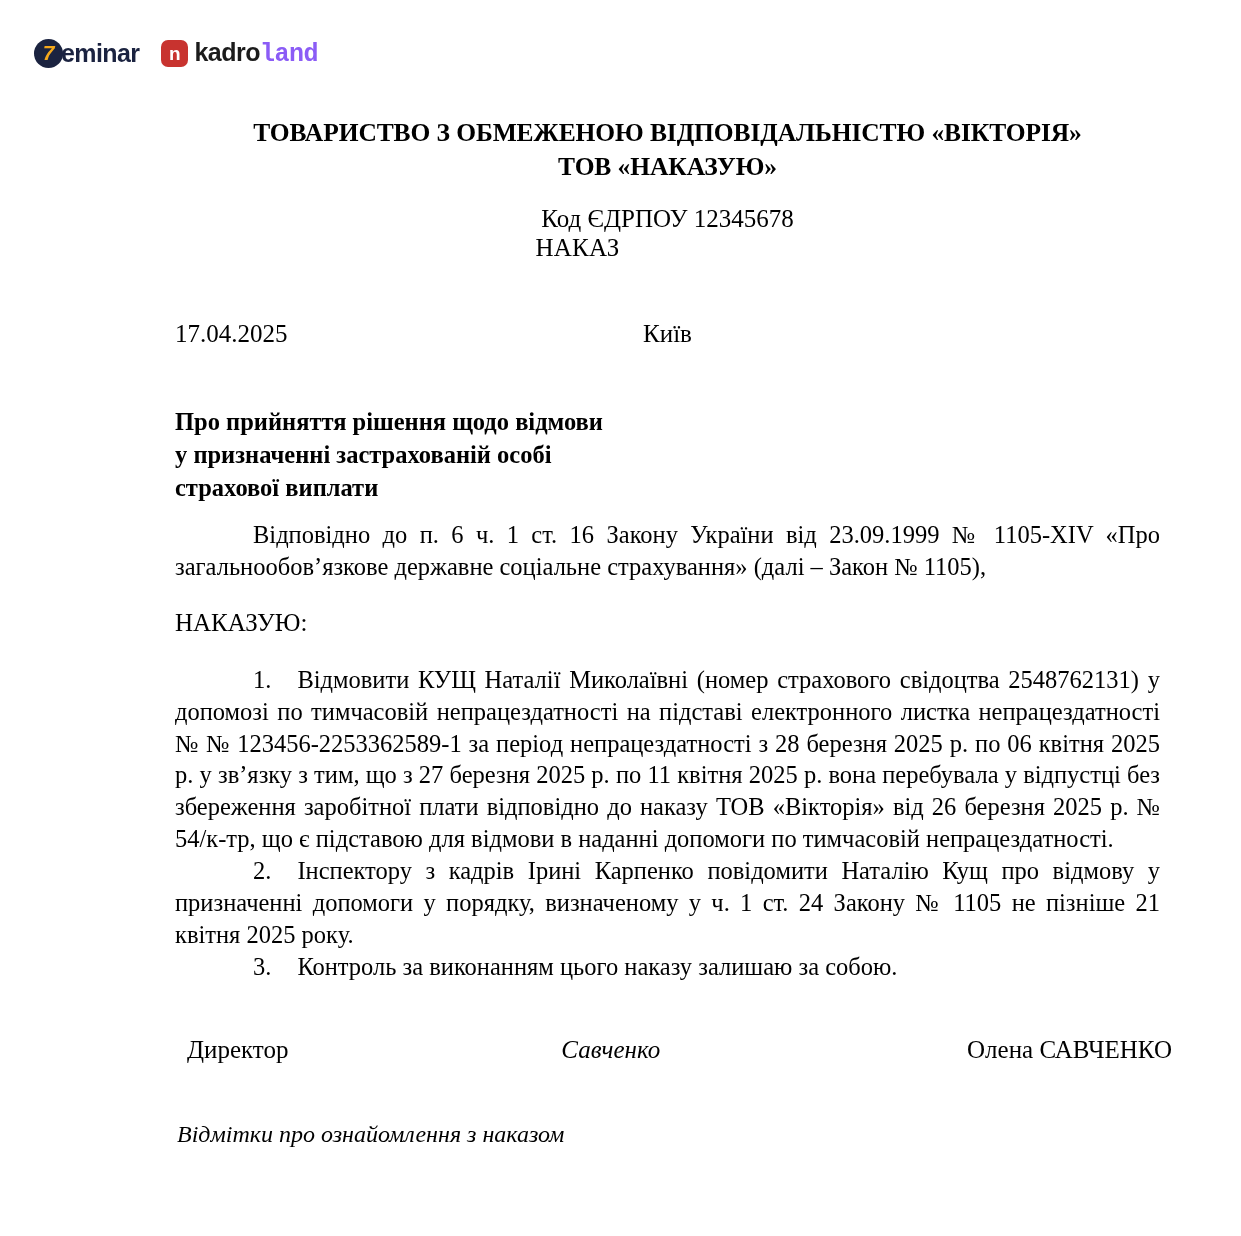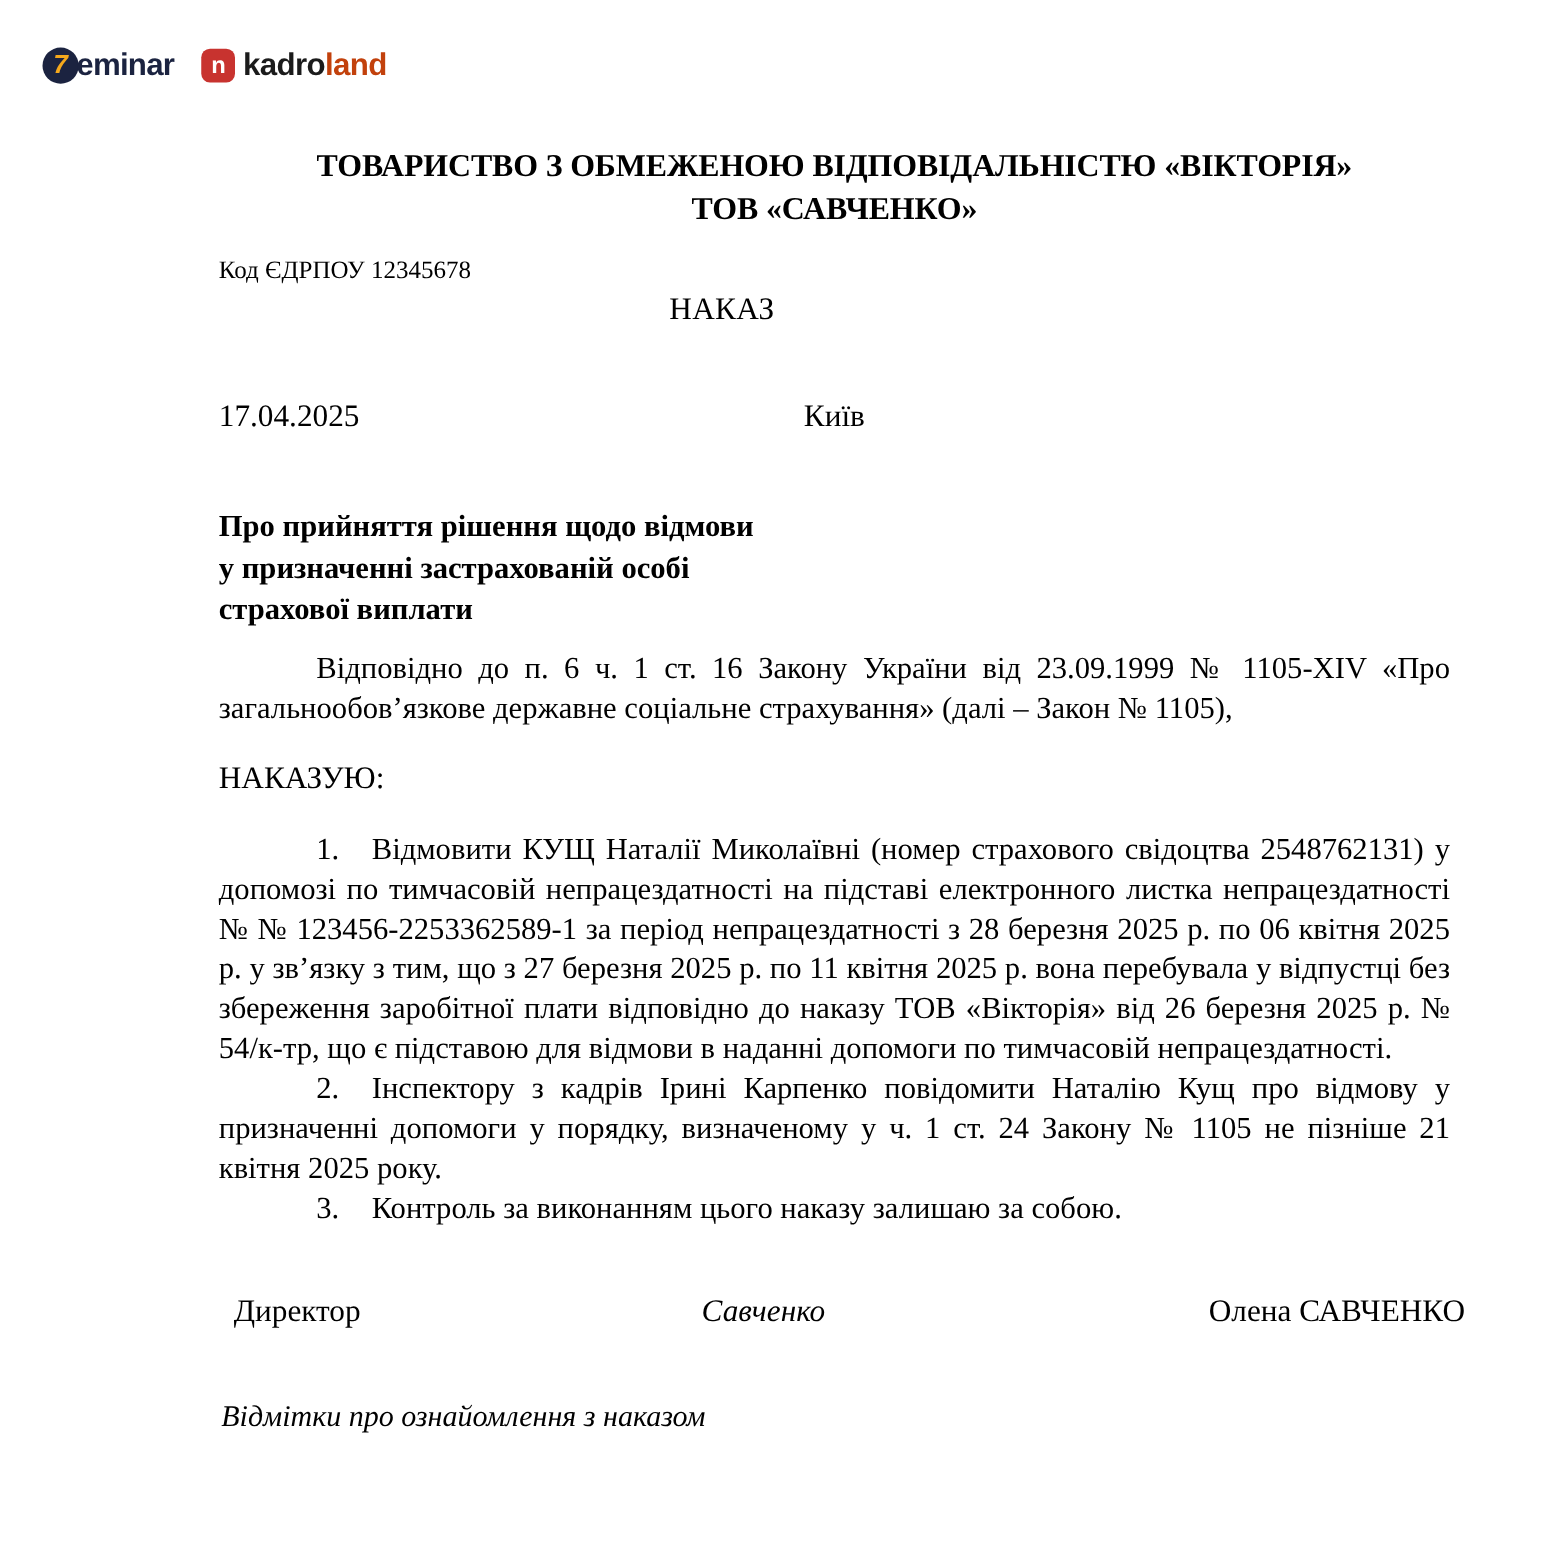--- a/index.html
+++ b/index.html
@@ -72,21 +72,21 @@
     font-weight: bold;
     line-height: 1;
     padding-bottom: 1px;
   }
   .kad-word {
     font-size: 25px;
     letter-spacing: -0.5px;
     margin-left: 5px;
   }
   .kad-word .dark { color: #1b1b1b; margin-top: 24px; }
-  .kad-word .red  { color: #c2410c; }
+  .kad-word .red  { color: #8b5cf6; font-family: Liberation Mono, monospace; }
 
   
   .page {
     position: absolute;
     left: 0;
     top: 0;
     width: 1241px;
   }
 
   .org-title {
@@ -99,22 +99,22 @@
     font-size: 25.5px;
     line-height: 1.32;
     letter-spacing: -0.1px;
   }
 
   .edrpou {
     position: absolute;
     left: 175px;
     top: 205px;
     width: 985px;
-    text-align: left;
-    font-size: 20px;
+    text-align: center;
+    font-size: 25px;
   }
 
   .order-word {
     position: absolute;
     left: 175px;
     top: 234px;
     width: 985px;
     text-align: center;
     font-weight: normal;
     font-size: 25px;
@@ -208,21 +208,21 @@
       <span class="dark">kadro</span><span class="red">land</span>
     </span>
   </div>
 
 </div>
 
 <div class="page">
 
   <div class="org-title">
     <div>ТОВАРИСТВО З ОБМЕЖЕНОЮ ВІДПОВІДАЛЬНІСТЮ «ВІКТОРІЯ»</div>
-    <div>ТОВ «САВЧЕНКО»</div>
+    <div>ТОВ «НАКАЗУЮ»</div>
   </div>
 
   <div class="edrpou">Код ЄДРПОУ 12345678</div>
 
   <div class="order-word">НАКАЗ</div>
 
   <div class="meta-row">
     <div class="meta-date">17.04.2025</div>
     <div class="meta-city">Київ</div>
   </div>

